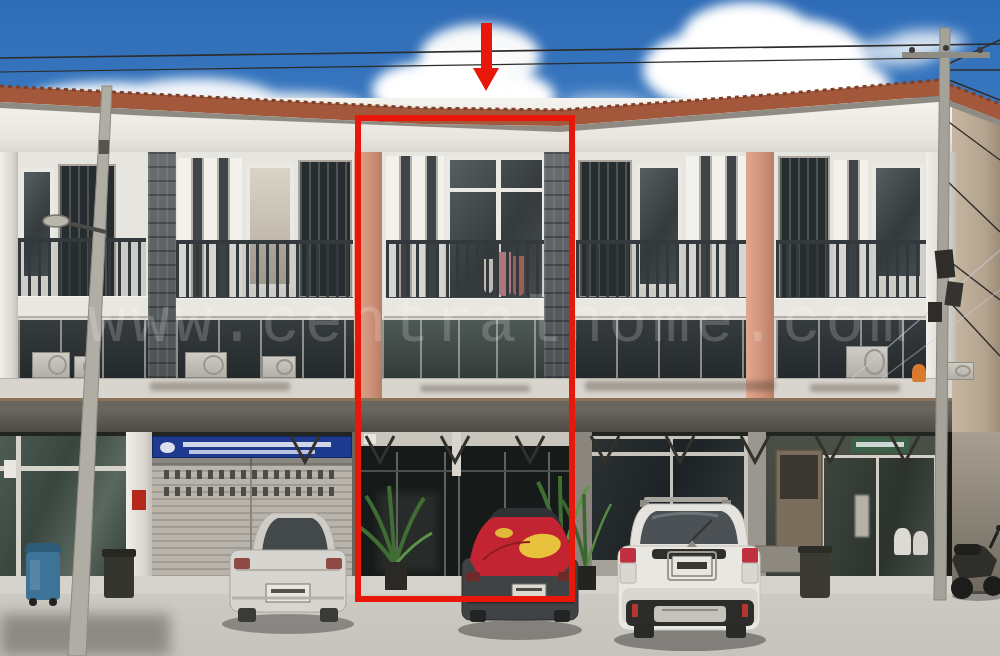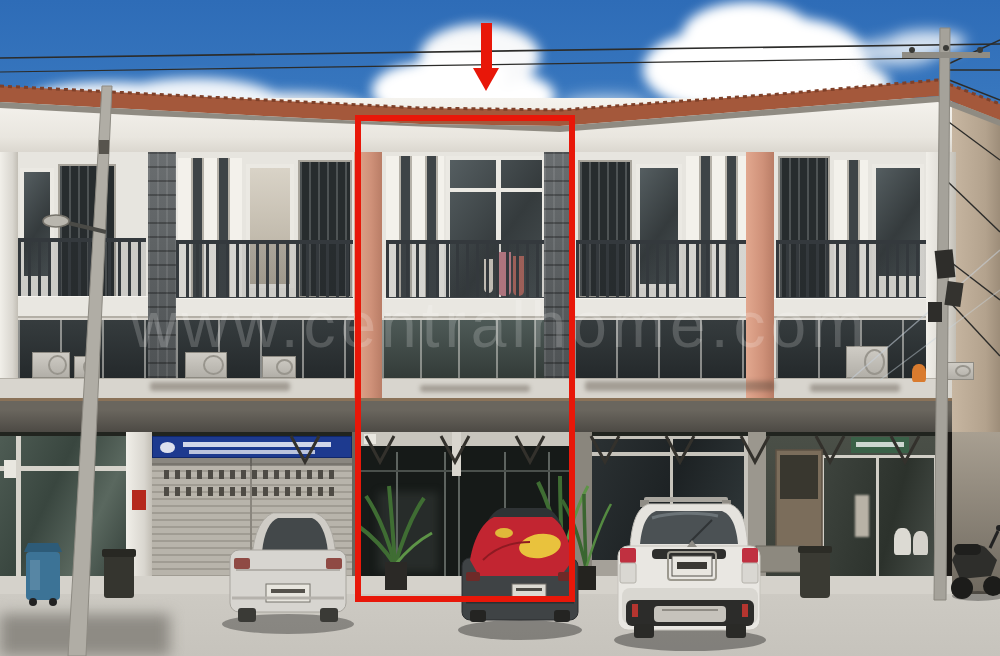--- a/index.html
+++ b/index.html
@@ -1,17 +1,17 @@
 <!DOCTYPE html>
 <html><head>
 <meta charset="utf-8">
 <style>
   html,body{margin:0;padding:0;background:#222;}
   .photo{position:relative;width:1000px;height:656px;overflow:hidden;
-         font-family:Liberation Sans, sans-serif;background:#7fa6cf;}
+         font-family:Liberation Mono, monospace;background:#7fa6cf;}
   .abs{position:absolute;}
   .cloud{position:absolute;background:#fff;border-radius:50%;filter:blur(6px);}
   .fins{background:repeating-linear-gradient(90deg,#f3f1eb 0 13px,#b5b1a8 13px 15px,#3e4447 15px 24px,#b5b1a8 24px 26px);}
   .grille{background-color:#272c2e;background-image:repeating-linear-gradient(90deg,rgba(215,220,220,.22) 0 2px,transparent 2px 9px);border:2px solid #a9a59c;box-sizing:border-box;}
   .winf{border:4px solid #ebe9e3;background:linear-gradient(125deg,#555e61 0%,#353b3d 55%,#4a5254 100%);box-sizing:border-box;}
   .railing{background:repeating-linear-gradient(90deg,#34393d 0 3px,rgba(40,44,48,.14) 3px 10px);border-top:4px solid #34393d;border-bottom:3px solid #3d4246;box-sizing:border-box;}
   .balcbase{background:#e9e7e1;border-top:1px solid #f6f4ef;border-bottom:2px solid #b3afa6;box-sizing:border-box;}
   .win2{background-image:repeating-linear-gradient(90deg,rgba(235,233,227,.5) 0 2px,transparent 2px 42px),linear-gradient(180deg,#363c3e,#24292b);}
   .win2hl{background-image:repeating-linear-gradient(90deg,rgba(235,233,227,.45) 0 2px,transparent 2px 38px),linear-gradient(180deg,#4e5a57,#333b38);}
   .ac{background:linear-gradient(180deg,#cfccc5,#b2afa8);border:1px solid #8e8b83;box-sizing:border-box;}

